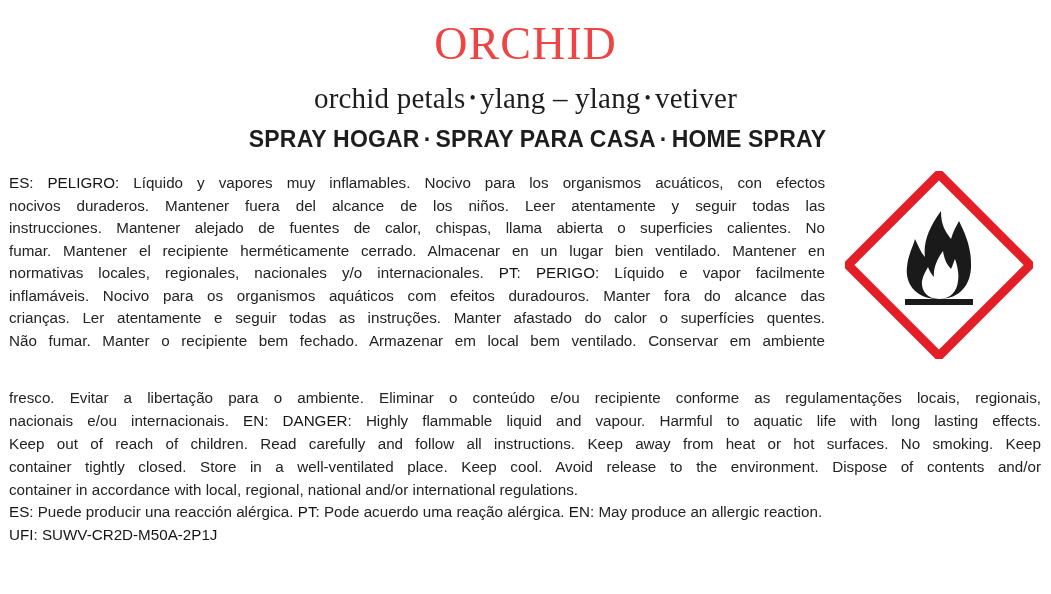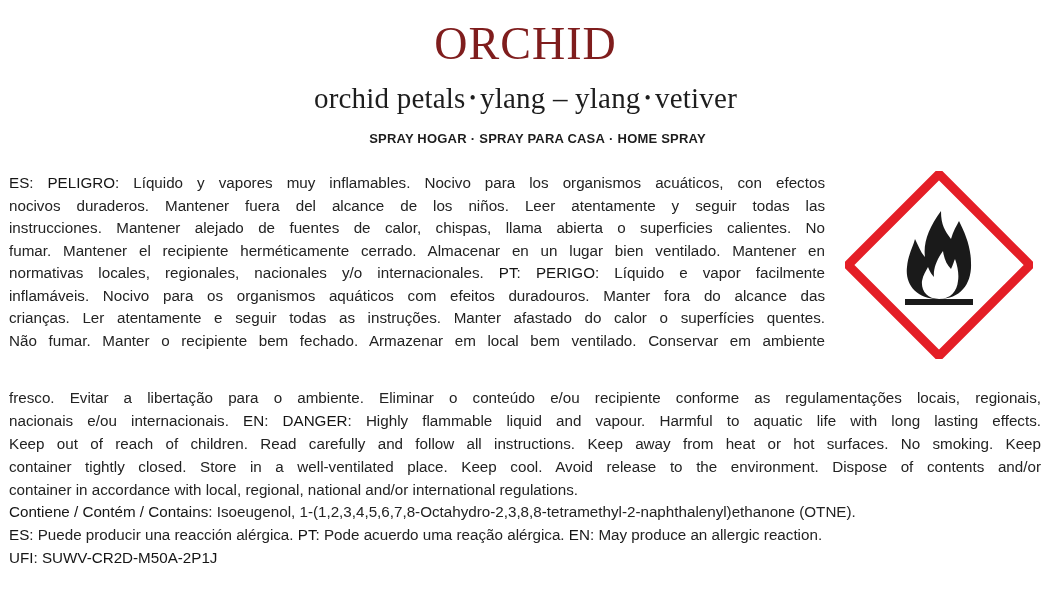--- a/index.html
+++ b/index.html
@@ -24,21 +24,21 @@
     }
     .title {
       position: absolute;
       left: 0; right: 0;
       top: 18px;
       font-family: "Liberation Serif", "DejaVu Serif", serif;
       font-size: 46px;
       font-weight: normal;
       letter-spacing: 1px;
       line-height: 52px;
-      color: #7f1d1d;
+      color: #ef4444;
     }
     .notes {
       position: absolute;
       left: 0; right: 0;
       top: 80px;
       font-family: "Liberation Serif", "DejaVu Serif", serif;
       font-size: 29px;
       line-height: 36px;
       color: #1d1d1d;
       letter-spacing: 0.2px;
@@ -46,21 +46,21 @@
     .notes .sep {
       display: inline-block;
       margin: 0 4px;
       font-size: 18px;
       vertical-align: 4px;
     }
     .subtitle {
       position: absolute;
       left: 0; right: 0;
       top: 126px;
-      font-size: 13px;
+      font-size: 23px;
       font-weight: bold;
       line-height: 26px;
       color: #1d1d1d;
       letter-spacing: 0.2px;
       padding-left: 24px;
     }
     .subtitle .sep {
       margin: 0 4px;
     }
     .para-top {
@@ -169,16 +169,15 @@
 
 <div class="para-bottom">
   <span class="line">fresco. Evitar a libertação para o ambiente. Eliminar o conteúdo e/ou recipiente conforme as regulamentações locais, regionais,</span>
   <span class="line"><span>nacionais e/ou internacionais.</span> <b>EN</b>: <b>DANGER</b>: <span>Highly flammable liquid and vapour. Harmful to aquatic life with long lasting effects.</span></span>
   <span class="line">Keep out of reach of children. Read carefully and follow all instructions. Keep away from heat or hot surfaces. No smoking. Keep</span>
   <span class="line">container tightly closed. Store in a well-ventilated place. Keep cool. Avoid release to the environment. Dispose of contents and/or</span>
   <span class="line last">container in accordance with local, regional, national and/or international regulations.</span>
 </div>
 
 <div class="info-block">
-  <span class="row"><b>Contiene / Contém / Contains</b>: <span>Isoeugenol, 1-(1,2,3,4,5,6,7,8-Octahydro-2,3,8,8-tetramethyl-2-naphthalenyl)ethanone (OTNE).</span></span>
   <span class="row"><b>ES</b>: <span>Puede producir una reacción alérgica.</span> <b>PT</b>: <span>Pode acuerdo uma reação alérgica.</span> <b>EN</b>: <span>May produce an allergic reaction.</span></span>
   <span class="row"><b>UFI</b>: <b>SUWV-CR2D-M50A-2P1J</b></span>
 </div>
 
 </body></html>

